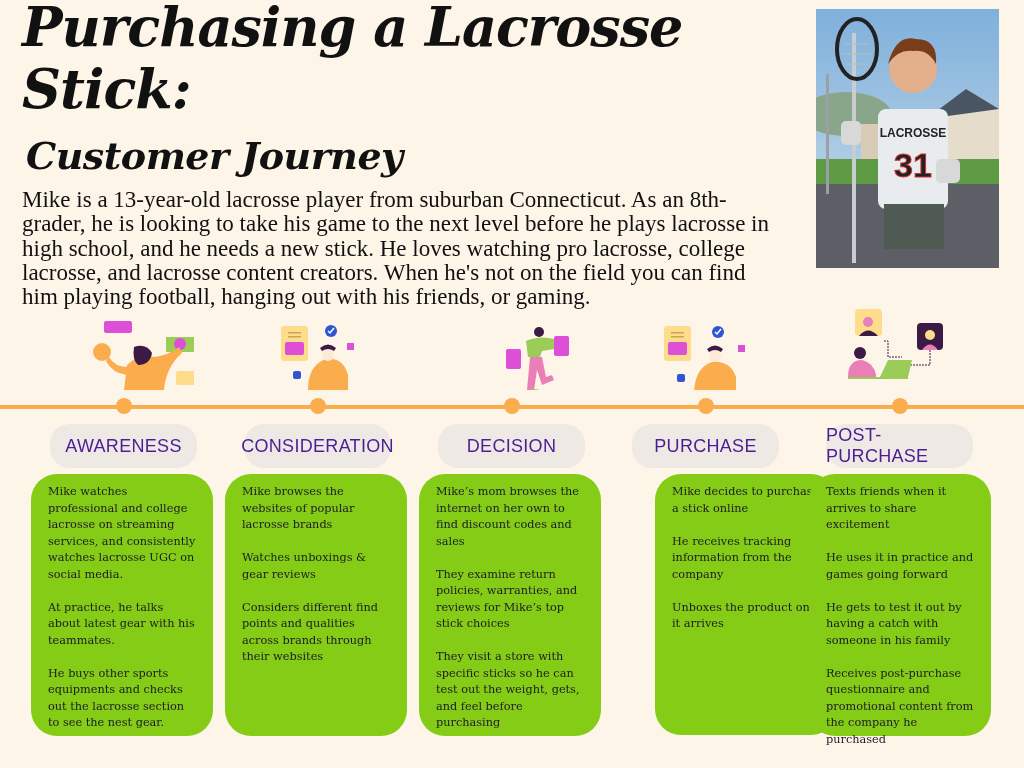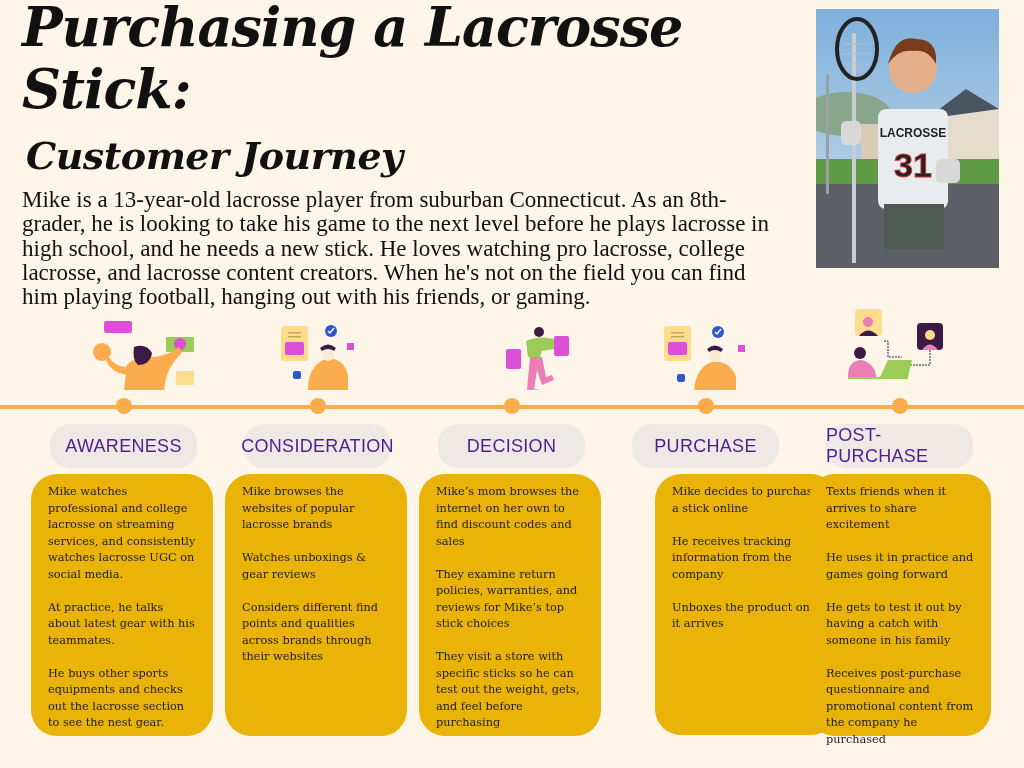--- a/index.html
+++ b/index.html
@@ -45,21 +45,21 @@
     border-radius:50%; background:#fbad4d;
   }
   .stage .label {
     position:absolute; left:23px; top:124px; width:147px; height:44px;
     border-radius:20px; background:#eee9e4;
     font-family:"Liberation Sans", sans-serif; font-size:18px; letter-spacing:0.3px;
     color:#4c1d95; display:flex; align-items:center; justify-content:center;
   }
   .stage .card {
     position:absolute; left:4px; top:174px; width:182px;
-    background:#eab308; border-radius:26px;
+    background:#84cc16; border-radius:26px;
     box-sizing:border-box; padding:10px 14px 10px 17px;
   }
   .stage .card p {
     margin:0 0 16.5px 0;
     font-family:"DejaVu Serif", serif; font-size:11.3px; line-height:16.5px;
     color:#1c1c24;
   }
   .stage .card p:last-child { margin-bottom:0; }
 </style>
 </head>

